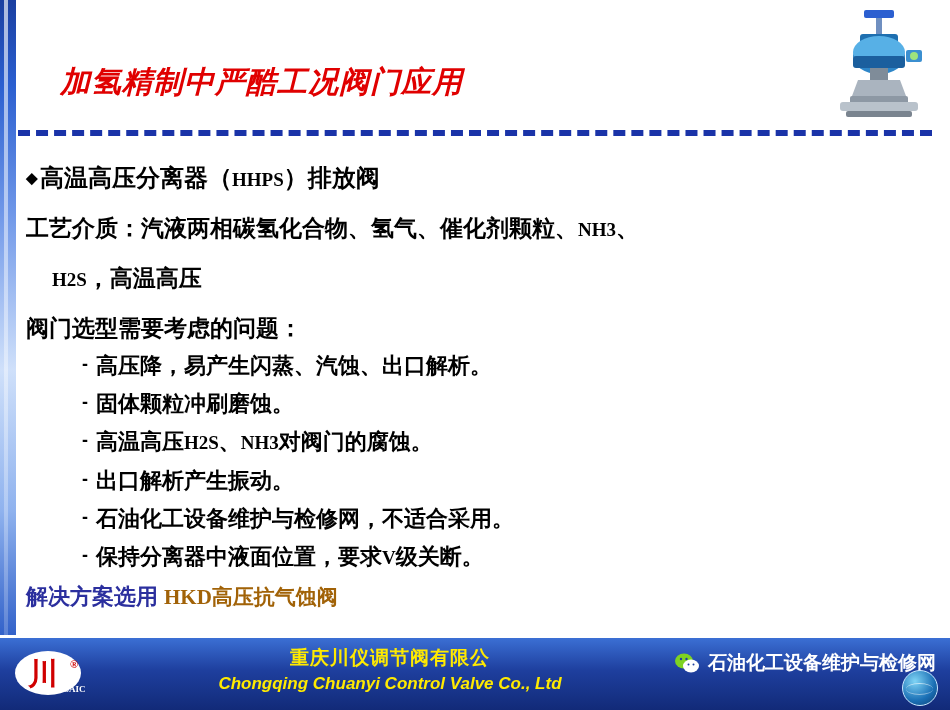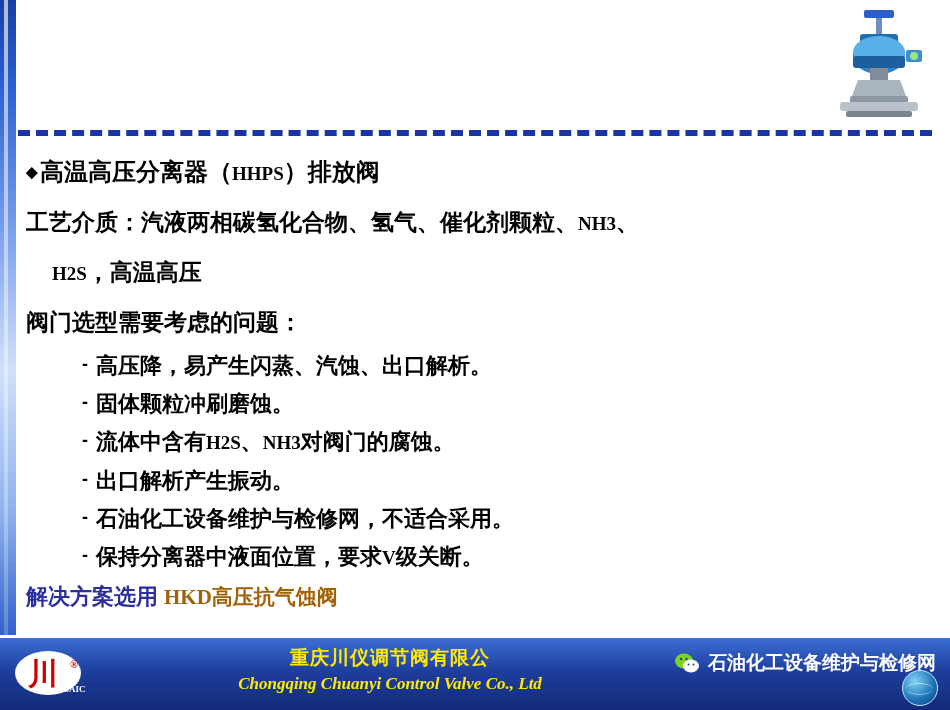--- a/index.html
+++ b/index.html
@@ -72,23 +72,24 @@
   .content {
     position: absolute;
     left: 26px;
     top: 148px;
     width: 900px;
     color: #000000;
   }
   .line {
     font-weight: bold;
     font-size: 23px;
-    line-height: 48px;
+    line-height: 36px;
     color: #000;
     white-space: nowrap;
+    margin-top: 12px;
   }
   .line.l1 { font-size: 24px; }
   .small {
     font-size: 19px;
     font-family: "Liberation Serif", serif;
     font-weight: bold;
   }
   .indent1 { padding-left: 26px; }
   .sub {
     font-weight: bold;
@@ -143,21 +144,21 @@
     text-align: center;
   }
   .footer-cn {
     font-size: 19px;
     font-weight: bold;
     color: #ffea00;
     letter-spacing: 1px;
     line-height: 28px;
   }
   .footer-en {
-    font-family: Liberation Serif, serif;
+    font-family: Liberation Sans, sans-serif;
     font-size: 17px;
     font-weight: bold;
     font-style: italic;
     color: #ffea00;
     line-height: 24px;
   }
   .footer-logo {
     position: absolute;
     left: 14px;
     top: 10px;
@@ -206,20 +207,21 @@
 </style>
 </head>
 <body>
 
 <div class="slide">
 
   <div class="left-strip">
     <div class="left-strip-inner"></div>
   </div>
 
+  <div class="title">加氢精制中严酷工况阀门应用</div>
 
   <div class="divider"></div>
 
   <svg class="valve-img" viewBox="0 0 116 122">
     <rect x="44" y="6" width="30" height="8" rx="2" fill="#2b5fd0"></rect>
     <rect x="56" y="14" width="6" height="16" fill="#6f8fc0"></rect>
     <rect x="40" y="30" width="38" height="10" rx="3" fill="#1e6fb0"></rect>
     <ellipse cx="59" cy="52" rx="26" ry="18" fill="#2e86c8"></ellipse>
     <ellipse cx="59" cy="48" rx="26" ry="16" fill="#57b0e6"></ellipse>
     <rect x="33" y="52" width="52" height="12" rx="3" fill="#1b5f9e"></rect>
@@ -249,21 +251,21 @@
 
     <div class="sub">
       <span class="dash">‐</span><span>高压降，易产生闪蒸、汽蚀、出口解析。</span>
     </div>
 
     <div class="sub">
       <span class="dash">‐</span><span>固体颗粒冲刷磨蚀。</span>
     </div>
 
     <div class="sub">
-      <span class="dash">‐</span><span>流体中含有</span><span class="small">H2S</span><span>、</span><span class="small">NH3</span><span>对阀门的腐蚀。</span>
+      <span class="dash">‐</span><span>高温高压</span><span class="small">H2S</span><span>、</span><span class="small">NH3</span><span>对阀门的腐蚀。</span>
     </div>
 
     <div class="sub">
       <span class="dash">‐</span><span>出口解析产生振动。</span>
     </div>
 
     <div class="sub">
       <span class="dash">‐</span><span>石油化工设备维护与检修网，不适合采用。</span>
     </div>
 

